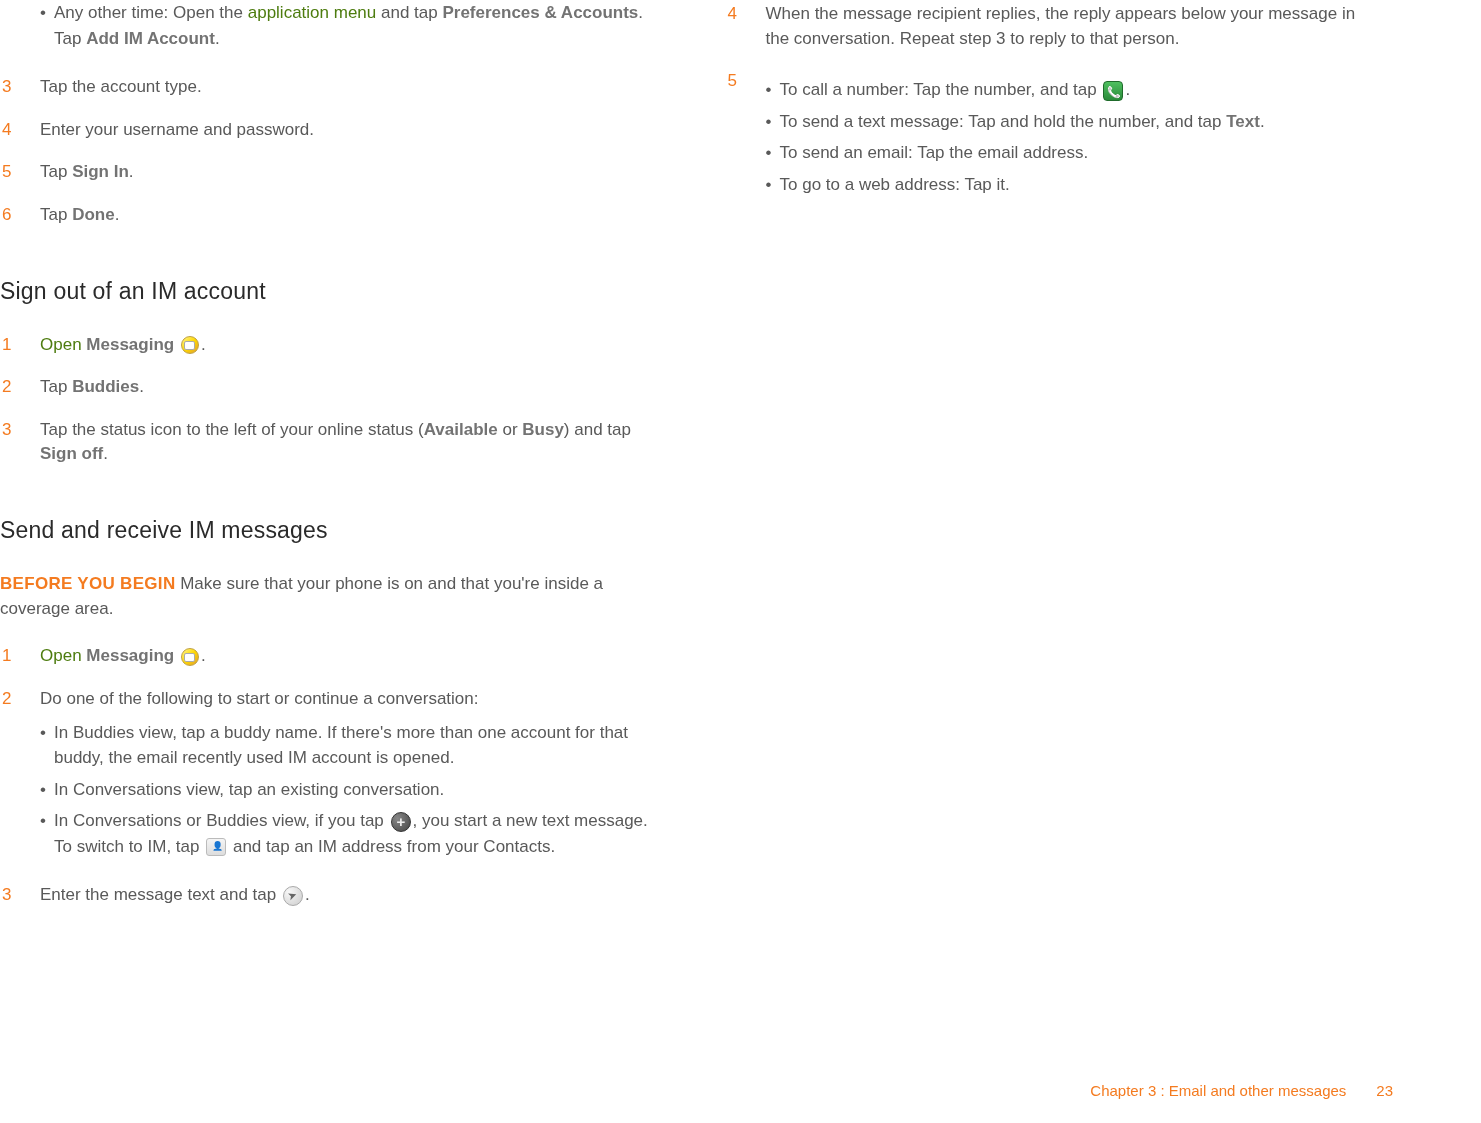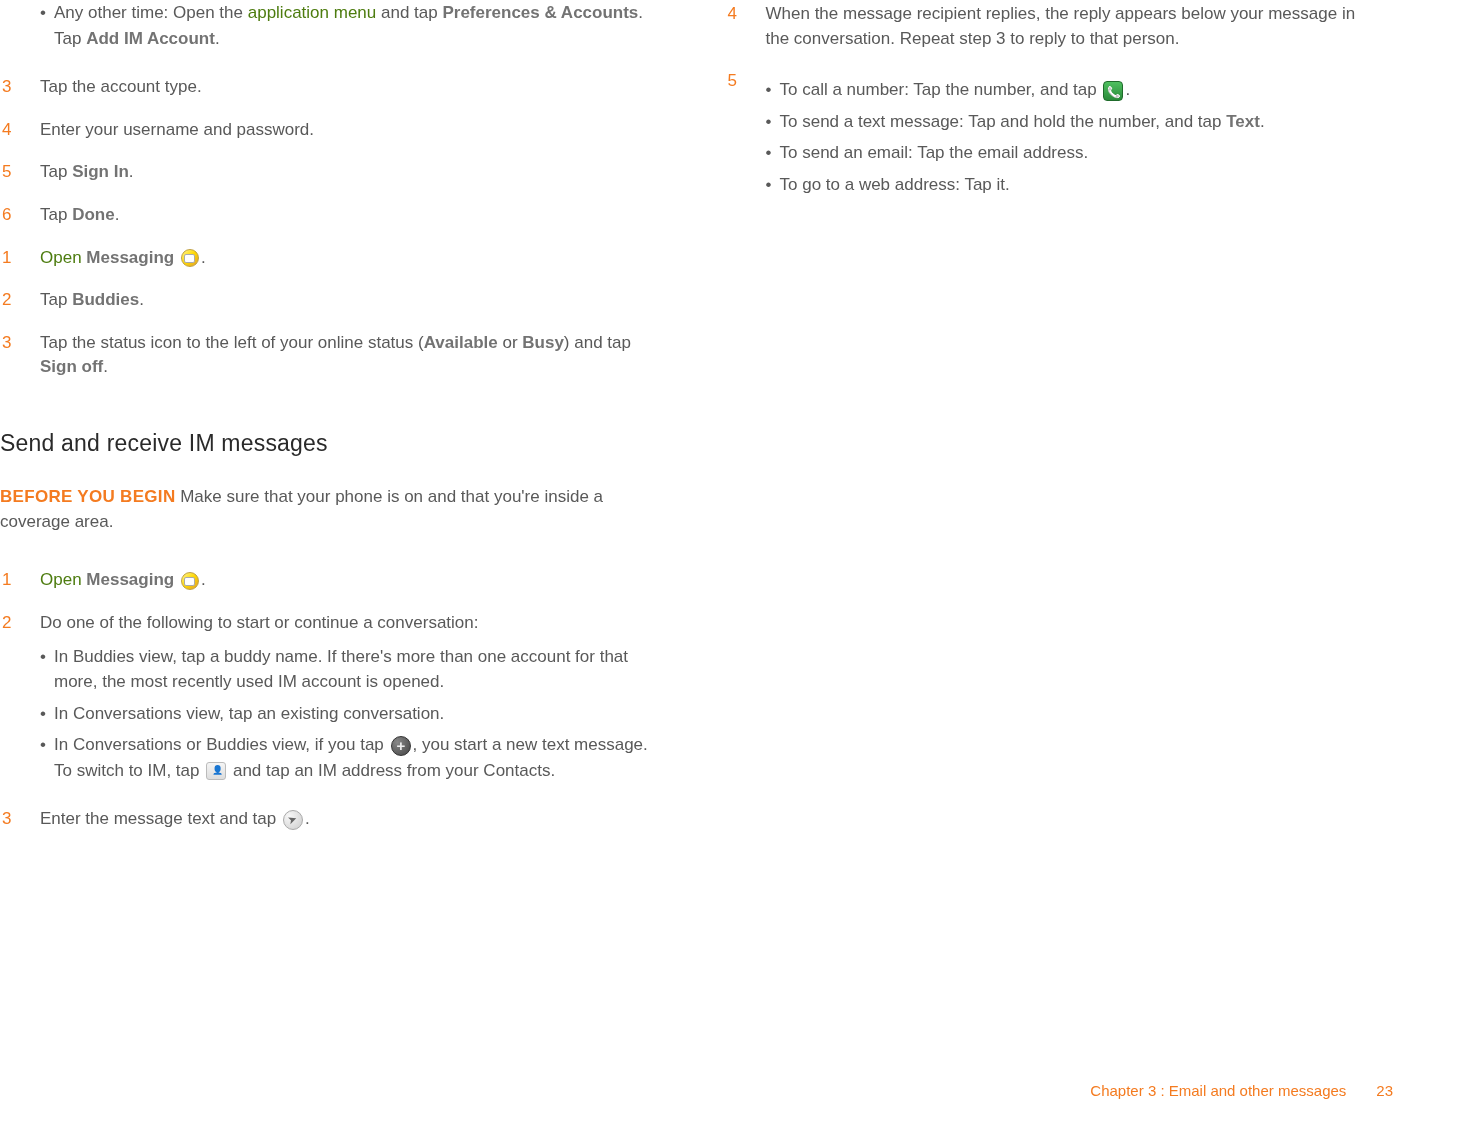--- a/index.html
+++ b/index.html
@@ -78,21 +78,21 @@
       margin-bottom: 28px;
       letter-spacing: 0.2px;
     }
     .before-begin {
       color: #f47b20;
       font-weight: 600;
       letter-spacing: 0.3px;
     }
     .byb-line {
       line-height: 1.45;
-      margin-bottom: 34px;
+      margin-bottom: 23px;
       color: #595959;
     }
     .icon {
       display: inline-block;
       vertical-align: middle;
       margin: 0 2px;
     }
     .icon-msg {
       width: 18px;
       height: 18px;
@@ -229,20 +229,21 @@
       </div>
     </div>
 
     <div class="step">
       <div class="step-num">6</div>
       <div class="step-body">
         <span>Tap </span><span class="bold">Done</span><span>.</span>
       </div>
     </div>
 
+    <h2 class="section-heading">Sign out of an IM account</h2>
 
     <div class="step">
       <div class="step-num">1</div>
       <div class="step-body">
         <span class="link-blue">Open</span> <span class="bold">Messaging</span> <span class="icon icon-msg"></span><span>.</span>
       </div>
     </div>
 
     <div class="step">
       <div class="step-num">2</div>
@@ -271,21 +272,21 @@
       </div>
     </div>
 
     <div class="step">
       <div class="step-num">2</div>
       <div class="step-body">
         <div>Do one of the following to start or continue a conversation:</div>
         <div class="inner-bullets">
           <div class="bullet">
             <div class="bullet-mark">•</div>
-            <div class="bullet-text">In Buddies view, tap a buddy name. If there's more than one account for that more, the most recently used IM account is opened.</div>
+            <div class="bullet-text">In Buddies view, tap a buddy name. If there's more than one account for that buddy, the email recently used IM account is opened.</div>
           </div>
           <div class="bullet">
             <div class="bullet-mark">•</div>
             <div class="bullet-text">In Conversations view, tap an existing conversation.</div>
           </div>
           <div class="bullet">
             <div class="bullet-mark">•</div>
             <div class="bullet-text">
               <span>In Conversations or Buddies view, if you tap </span><span class="icon icon-plus"></span><span>, you start a new text message. To switch to IM, tap </span><span class="icon icon-contact"></span><span> and tap an IM address from your Contacts.</span>
             </div>

